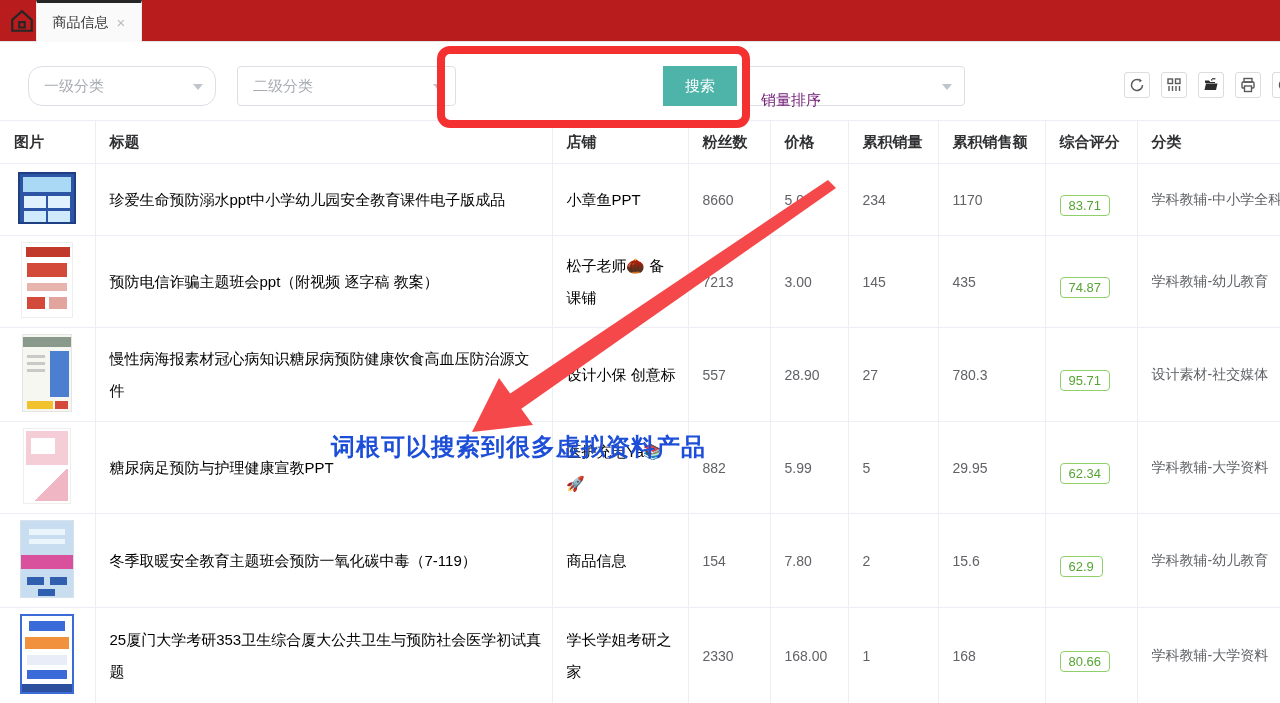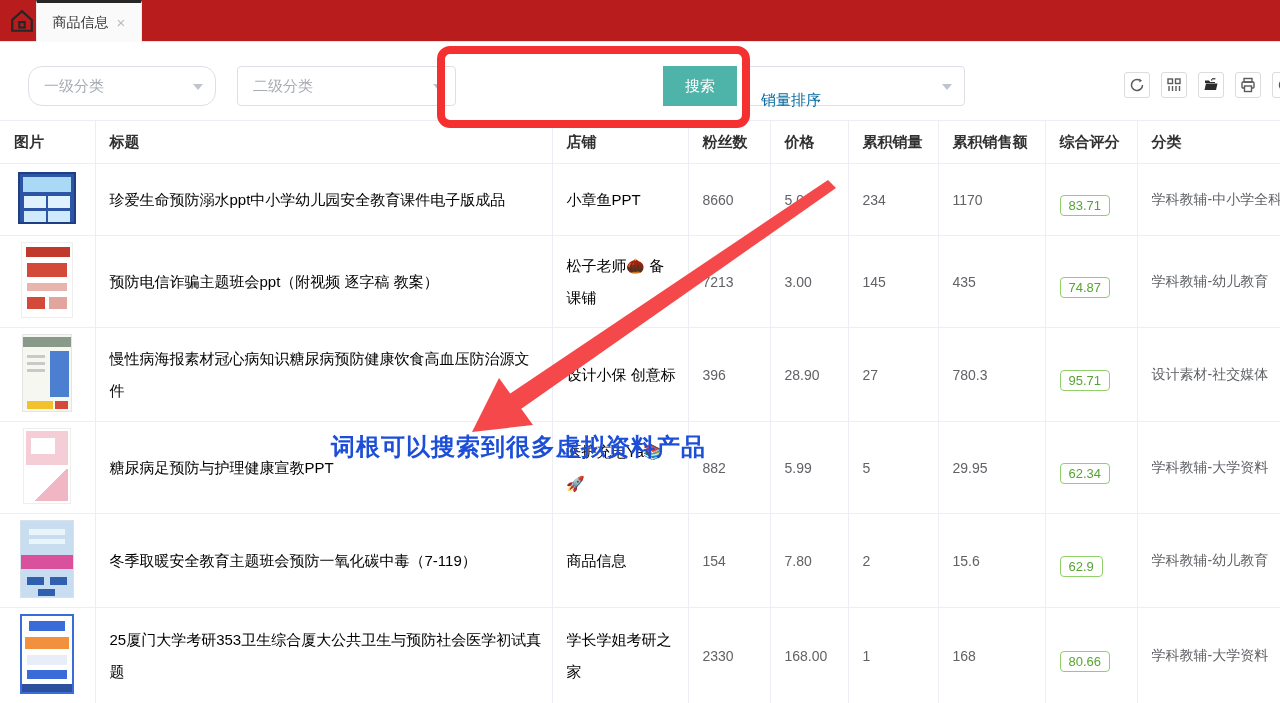--- a/index.html
+++ b/index.html
@@ -14,21 +14,21 @@
     background:#fafafa; border-left:1px solid #e8e8e8; border-right:1px solid #e8e8e8;
     border-top:3px solid #262626; display:flex; align-items:center; justify-content:center; gap:8px; cursor:pointer; }
   .tab-item .tab-label { font-size:14px; color:#333; }
   .tab-item .tab-close { color:#b9b9b9; font-size:15px; line-height:1; }
 
   
   .filter-bar { position:relative; height:78px; background:#fff; }
   .fake-select, .search-input { position:absolute; top:24px; height:40px; border:1px solid #dcdfe6;
     border-radius:4px; background:#fff; font-size:15px; display:flex; align-items:center; padding:0 30px 0 15px; }
   .fake-select .ph { color:#a8abb2; }
-  .fake-select .val { color:#0369a1;margin-top:28px; }
+  .fake-select .val { color:#701a75;margin-top:28px; }
   .fake-select .chev { position:absolute; right:12px; top:17px; width:0; height:0;
     border-left:5px solid transparent; border-right:5px solid transparent; border-top:6px solid #c0c4cc; }
   .sel-level1 { left:28px; width:188px;border-radius:14px; }
   .sel-level2 { left:237px; width:219px; }
   .search-input { left:470px; width:193px; color:#606266; padding:0 12px; border-radius:4px 0 0 4px; }
   .search-btn { position:absolute; left:663px; top:24px; width:74px; height:40px; border:none;
     background:#4eb3a8; color:#fff; font-size:15px; border-radius:0; cursor:pointer;
     font-family:inherit; }
   .sel-sort { left:745px; width:220px; }
   .tool-btn { position:absolute; top:30px; width:26px; height:26px; background:#fff;
@@ -228,21 +228,21 @@
   <tr>
     <td class="cell-img">
       <span class="thumb thumb--poster-chronic"></span>
     </td>
     <td>
       <a class="title-link">慢性病海报素材冠心病知识糖尿病预防健康饮食高血压防治源文件</a>
     </td>
     <td>
       <a class="shop-link">设计小保 创意标</a>
     </td>
-    <td>396</td>
+    <td>557</td>
     <td>28.90</td>
     <td>27</td>
     <td>780.3</td>
     <td>
       <span class="badge badge--green">95.71</span>
     </td>
     <td class="cell-cat">设计素材-社交媒体</td>
   </tr>
 
   <tr>

